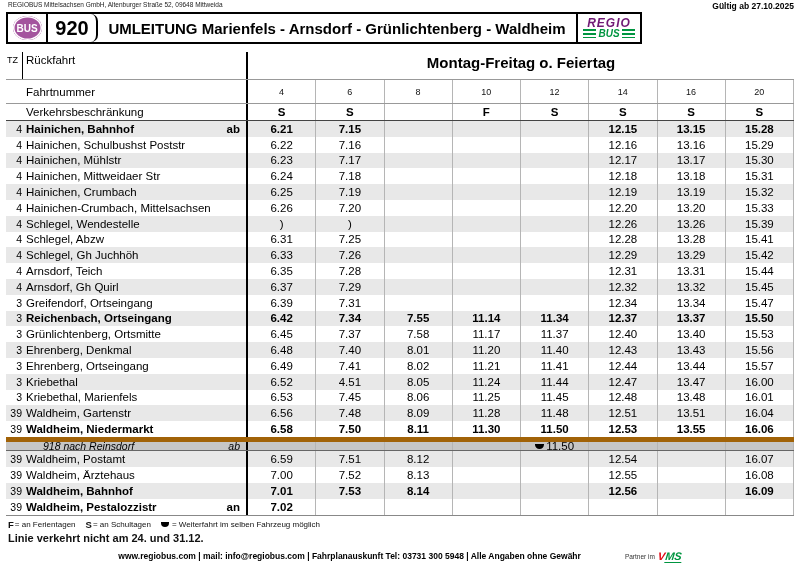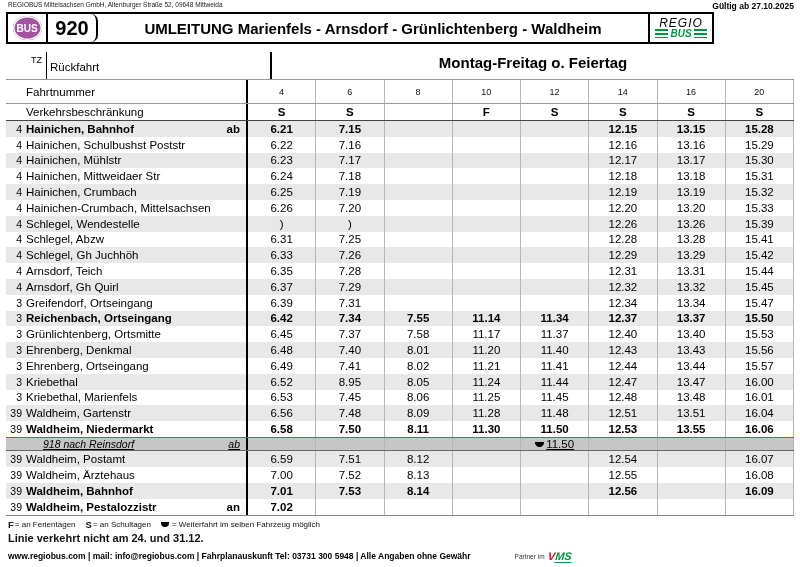--- a/index.html
+++ b/index.html
@@ -5,77 +5,77 @@
   html,body{margin:0;padding:0;background:#fff;}
   .page{position:relative;width:800px;height:567px;background:#fff;
         font-family:"Liberation Sans","DejaVu Sans",sans-serif;color:#000;overflow:hidden;}
 
   
   .topline{position:absolute;top:1px;left:8px;right:6px;display:flex;justify-content:space-between;align-items:flex-start;}
   .company{font-size:6.5px;color:#222;}
   .valid{font-size:8.5px;font-weight:bold;color:#000;}
 
   
-  .titlebar{position:absolute;top:12px;left:6px;width:708px;height:32px;border:2px solid #000;
+  .titlebar{position:absolute;top:12px;left:6px;width:636px;height:32px;border:2px solid #000;
             display:flex;align-items:stretch;box-sizing:border-box;background:#fff;}
   .logobox{width:38px;border-right:2px solid #000;display:flex;align-items:center;justify-content:center;}
   .busbadge{width:29px;height:24px;border-radius:50%;background:#a4549e;color:#fff;font-weight:bold;font-size:10px;
             display:flex;align-items:center;justify-content:center;box-shadow:inset 0 0 0 1.5px #fff,inset 0 0 0 3px #a4549e;}
   .numbox{width:48px;border-right:2px solid #000;display:flex;align-items:center;justify-content:center;
           font-size:20px;font-weight:bold;border-radius:7px;}
   .titlebox{flex:1;display:flex;align-items:center;justify-content:center;font-size:15px;font-weight:bold;white-space:nowrap;}
   .brandbox{width:62px;border-left:2px solid #000;display:flex;flex-direction:column;align-items:center;justify-content:center;gap:1px;padding:2px 0;}
-  .brand-regio{color:#000000;font-weight:normal;font-style:italic;font-size:12px;letter-spacing:1px;line-height:10px;}
+  .brand-regio{color:#701a75;font-weight:bold;font-style:italic;font-size:12px;letter-spacing:1px;line-height:10px;}
   .brand-busrow{display:flex;align-items:center;gap:2px;}
   .brand-stripes{width:13px;height:9px;background:repeating-linear-gradient(#009540 0 2px,#fff 2px 4px);}
   .brand-bus{color:#009540;font-weight:bold;font-style:italic;font-size:10px;line-height:9px;}
 
   
   .ttable{position:absolute;top:52px;left:6px;width:788px;}
   .row{display:flex;align-items:center;box-sizing:border-box;}
   .left{width:240px;display:flex;align-items:center;align-self:stretch;}
   .times{flex:1;display:flex;align-self:stretch;border-left:2px solid #000;border-right:1px solid #b5b5b5;}
   .tcell{flex:1;display:flex;align-items:center;justify-content:center;font-size:11.5px;}
   .tcell + .tcell{border-left:1px solid #b5b5b5;}
 
   .band1{height:28px;border-bottom:1px solid #999;align-items:flex-start;}
-  .band1 .left{align-items:center;margin-left:24px;}
+  .band1 .left{align-items:flex-start;}
   .tzbox{width:17px;font-size:9px;padding:3px 1px 0 1px;border-right:1px solid #000;align-self:stretch;box-sizing:border-box;}
   .dirbox{font-size:11.5px;padding:2px 0 0 3px;}
   .dayhead{flex:1;text-align:center;font-size:15px;font-weight:bold;padding-top:2px;border-left:2px solid #000;align-self:stretch;box-sizing:border-box;}
 
   .band2{height:24px;border-bottom:1px solid #999;}
   .band3{height:17px;border-bottom:1.5px solid #444;}
   .hlabel{flex:1;font-size:11.5px;padding-left:20px;}
   .band2 .tcell{font-size:9px;color:#111;}
   .band3 .tcell{font-weight:bold;}
 
   .trow{height:15.8px;}
   .trow .tz{width:17px;text-align:right;font-size:10.5px;padding-right:1px;box-sizing:border-box;}
   .trow .stop{flex:1;font-size:11.5px;padding-left:3px;white-space:nowrap;overflow:hidden;}
   .trow .tag{width:26px;text-align:right;font-size:11.5px;padding-right:6px;box-sizing:border-box;}
   .stripe{background:#e8e8e8;}
   .bold-row .stop,.bold-row .tag,.bold-row .tcell{font-weight:bold;}
-  .note-row{background:#c6c6c6;border-top:1px solid #a16207;border-bottom:1px solid #666;height:14.5px;text-decoration:underline;}
+  .note-row{background:#c6c6c6;border-top:5px solid #a16207;border-bottom:1px solid #666;height:14.5px;}
   .note-row .stop{font-style:italic;font-size:10.5px;padding-left:20px;}
   .note-row .tag{font-style:italic;font-size:10.5px;}
   .tbody{border-bottom:1px solid #888;}
 
   .cont-icon{display:inline-block;width:9px;height:5px;background:#000;border-radius:0 0 9px 9px;margin-right:2px;}
 
   
   .legend{position:absolute;top:519px;left:8px;font-size:8px;color:#111;}
   .legend-line{display:flex;align-items:center;gap:10px;}
   .legend-item{display:flex;align-items:center;gap:1px;}
   .legend-sym{font-weight:bold;font-size:9.5px;}
   .legend .cont-icon{width:8px;height:4.5px;}
   .legend-note{font-weight:bold;font-size:11px;margin-top:2px;}
 
   
-  .footer{position:absolute;top:550px;left:8px;right:8px;display:flex;justify-content:flex-start;align-items:center;gap:44px;}
+  .footer{position:absolute;top:550px;left:8px;right:8px;display:flex;justify-content:center;align-items:center;gap:44px;}
   .contact{font-size:8.5px;font-weight:bold;}
   .partner{display:flex;align-items:center;gap:3px;}
   .partner-text{font-size:6.5px;color:#333;}
   .vms{font-style:italic;font-weight:bold;font-size:11px;transform:skewX(-6deg);}
   .vms-v{color:#e30613;}
   .vms-ms{color:#009540;border-bottom:1.5px solid #009540;}
 </style>
 </head>
 <body>
 
@@ -414,21 +414,21 @@
           </div>
         </div>
         <div class="row trow stripe">
           <div class="left">
             <div class="tz">3</div>
             <div class="stop">Kriebethal</div>
             <div class="tag"></div>
           </div>
           <div class="times">
             <div class="tcell">6.52</div>
-            <div class="tcell">8.95</div>
+            <div class="tcell">4.51</div>
             <div class="tcell">8.05</div>
             <div class="tcell">11.24</div>
             <div class="tcell">11.44</div>
             <div class="tcell">12.47</div>
             <div class="tcell">13.47</div>
             <div class="tcell">16.00</div>
           </div>
         </div>
         <div class="row trow">
           <div class="left">

